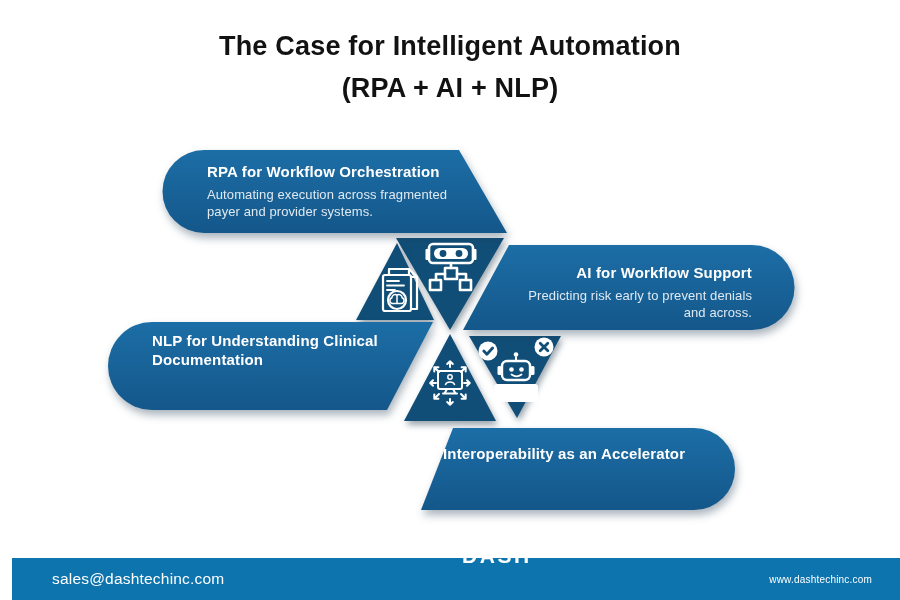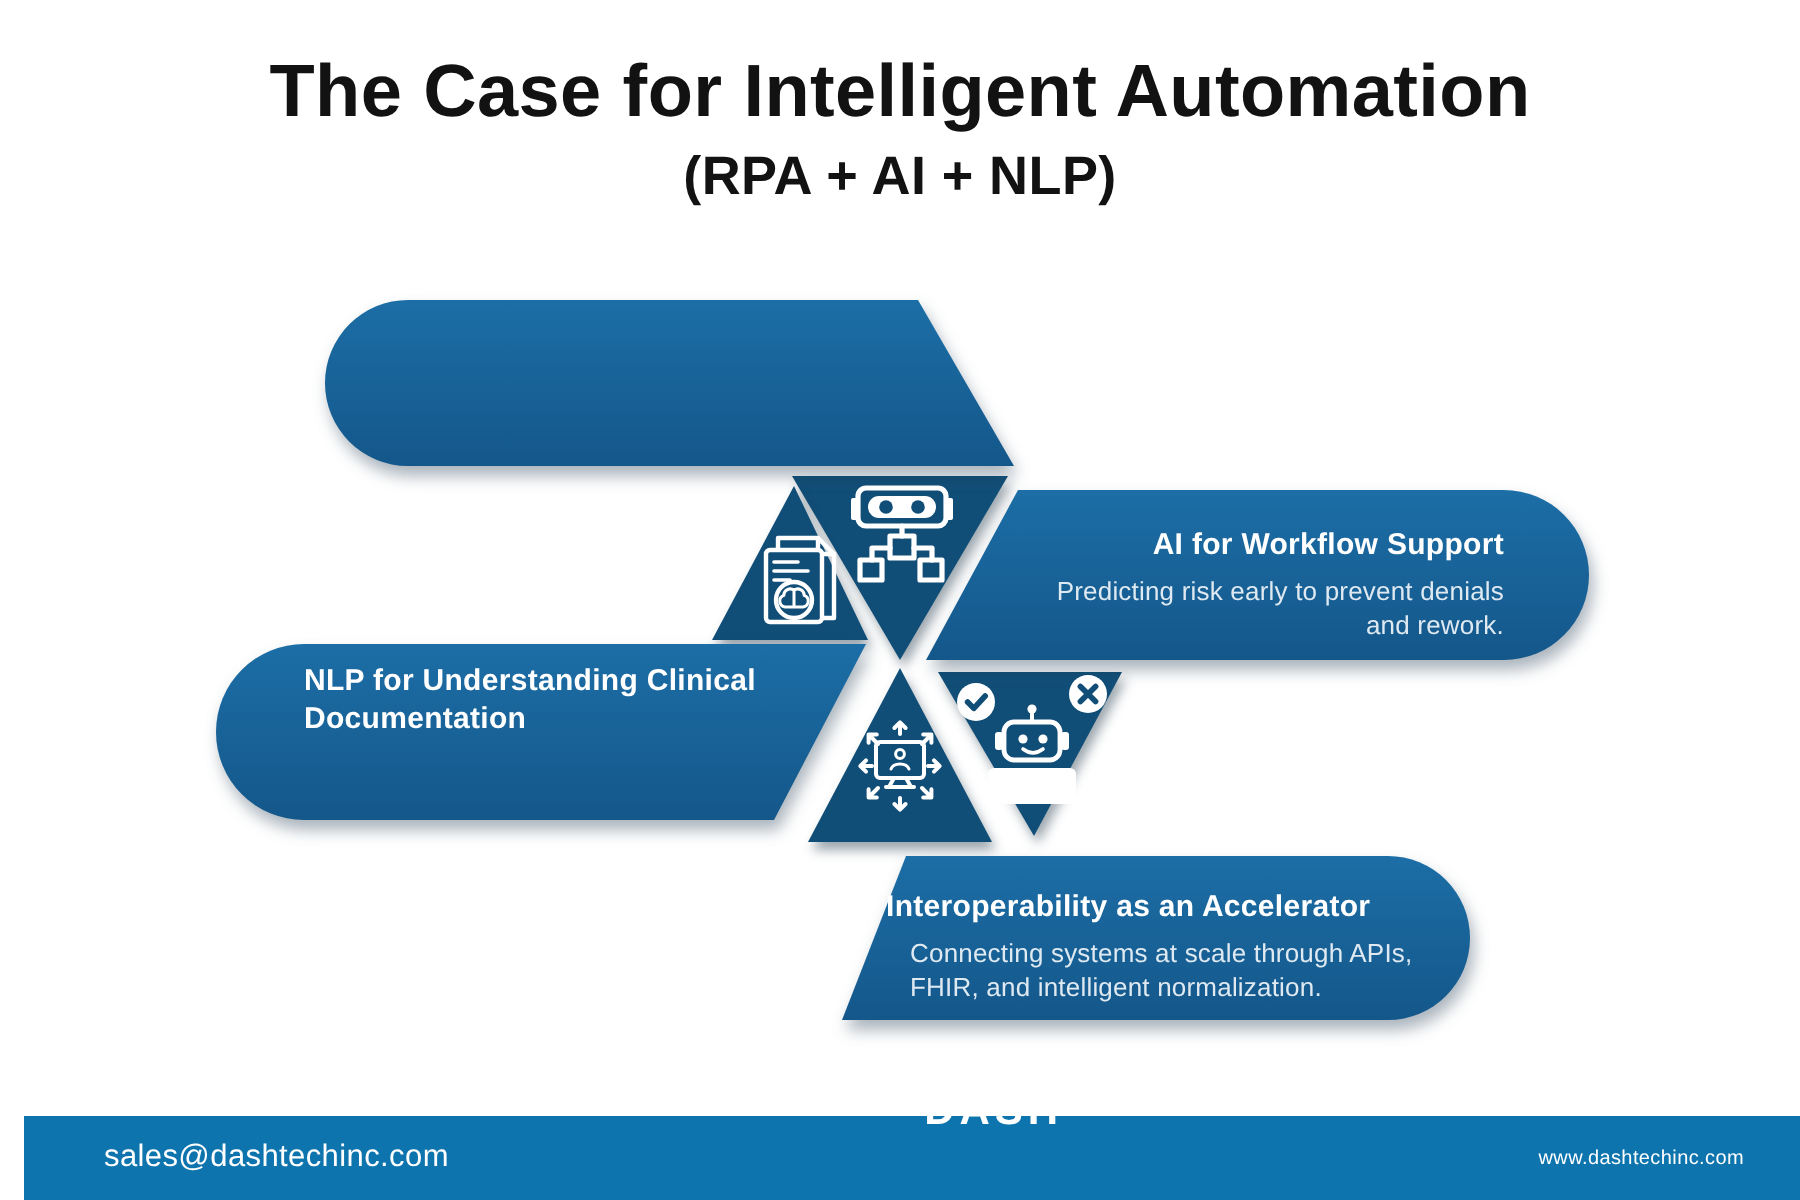--- a/index.html
+++ b/index.html
@@ -2,21 +2,21 @@
 <html style="--band-top: #1c6ea6; --band-bottom: #14578a; --triangle-blue: #114e77; --footer-blue: #0e74ae; --title-color: #121212; --band-body-text: #dfe9f1;"><head>
 <meta charset="utf-8">
 <style>
   html,body{margin:0;padding:0;background:#9aa0a6;}
   .canvas{
     position:relative;width:900px;height:600px;background:#ffffff;
     overflow:hidden;font-family:"Liberation Sans","DejaVu Sans",sans-serif;
     margin:0 auto;
   }
   .title-block{position:absolute;top:24px;left:0;width:900px;text-align:center;color:var(--title-color,#121212);}
-  .title-line1{font-size:37px;font-weight:800;letter-spacing:.2px;line-height:44px;}
+  .title-line1{font-size:27px;font-weight:800;letter-spacing:.2px;line-height:44px;}
   .title-line2{font-size:27px;font-weight:800;letter-spacing:.2px;line-height:40px;}
   svg.art{position:absolute;left:0;top:0;}
   .band{filter:drop-shadow(2px 5px 4px rgba(30,55,80,.38));}
   .tri{filter:drop-shadow(2px 4px 3px rgba(15,40,60,.42));}
   .band-text{position:absolute;color:#fff;}
   .band-title{font-size:15px;font-weight:700;letter-spacing:.15px;line-height:19px;color:#ffffff;}
   .band-body{font-size:13px;font-weight:400;letter-spacing:.1px;line-height:17px;color:#dfe9f1;margin-top:5px;}
   .t-left{text-align:left;}
   .t-right{text-align:right;}
   .t-center{text-align:left;}
@@ -106,33 +106,36 @@
       <path d="M27,42 V47.5 M24.2,45 L27,47.8 L29.8,45"></path>
       <path d="M13,26 H7.5 M10,23.2 L7.2,26 L10,28.8"></path>
       <path d="M41,26 H46.5 M44,23.2 L46.8,26 L44,28.8"></path>
       <path d="M16,15 L11.5,10.5 M11.3,14.4 V10.3 H15.4"></path>
       <path d="M38,15 L42.5,10.5 M42.7,14.4 V10.3 H38.6"></path>
       <path d="M16,37 L11.5,41.5 M11.3,37.6 V41.7 H15.4"></path>
       <path d="M38,37 L42.5,41.5 M42.7,37.6 V41.7 H38.6"></path>
     </g>
   </svg>
 
+  <div class="band-text t-left" style="left:207px;top:162px;width:292px;">
+    <div class="band-title">RPA for Workflow Orchestration</div>
+    <div class="band-body" style="width:268px;">Automating execution across fragmented payer and provider systems.</div>
+  </div>
 
   <div class="band-text t-right" style="right:148px;top:263px;width:280px;">
     <div class="band-title">AI for Workflow Support</div>
-    <div class="band-body" style="margin-left:auto;width:245px;">Predicting risk early to prevent denials and rework.</div>
+    <div class="band-body" style="margin-left:auto;width:245px;">Predicting risk early to prevent denials and across.</div>
   </div>
 
   <div class="band-text t-left" style="left:152px;top:331px;width:300px;">
     <div class="band-title" style="width:240px;">NLP for Understanding Clinical Documentation</div>
   </div>
 
   <div class="band-text t-center" style="left:443px;top:444px;width:296px;">
     <div class="band-title">Interoperability as an Accelerator</div>
-    <div class="band-body" style="width:272px;margin-left:auto;margin-right:auto;">Connecting systems at scale through APIs, FHIR, and intelligent normalization.</div>
   </div>
 
   <div class="footer">
     <div class="footer-email">sales@dashtechinc.com</div>
     <div class="logo">
       <div class="logo-main">DASH</div>
       <div class="logo-sub">TECHNOLOGIES INC</div>
     </div>
     <div class="footer-site">www.dashtechinc.com</div>
   </div>

